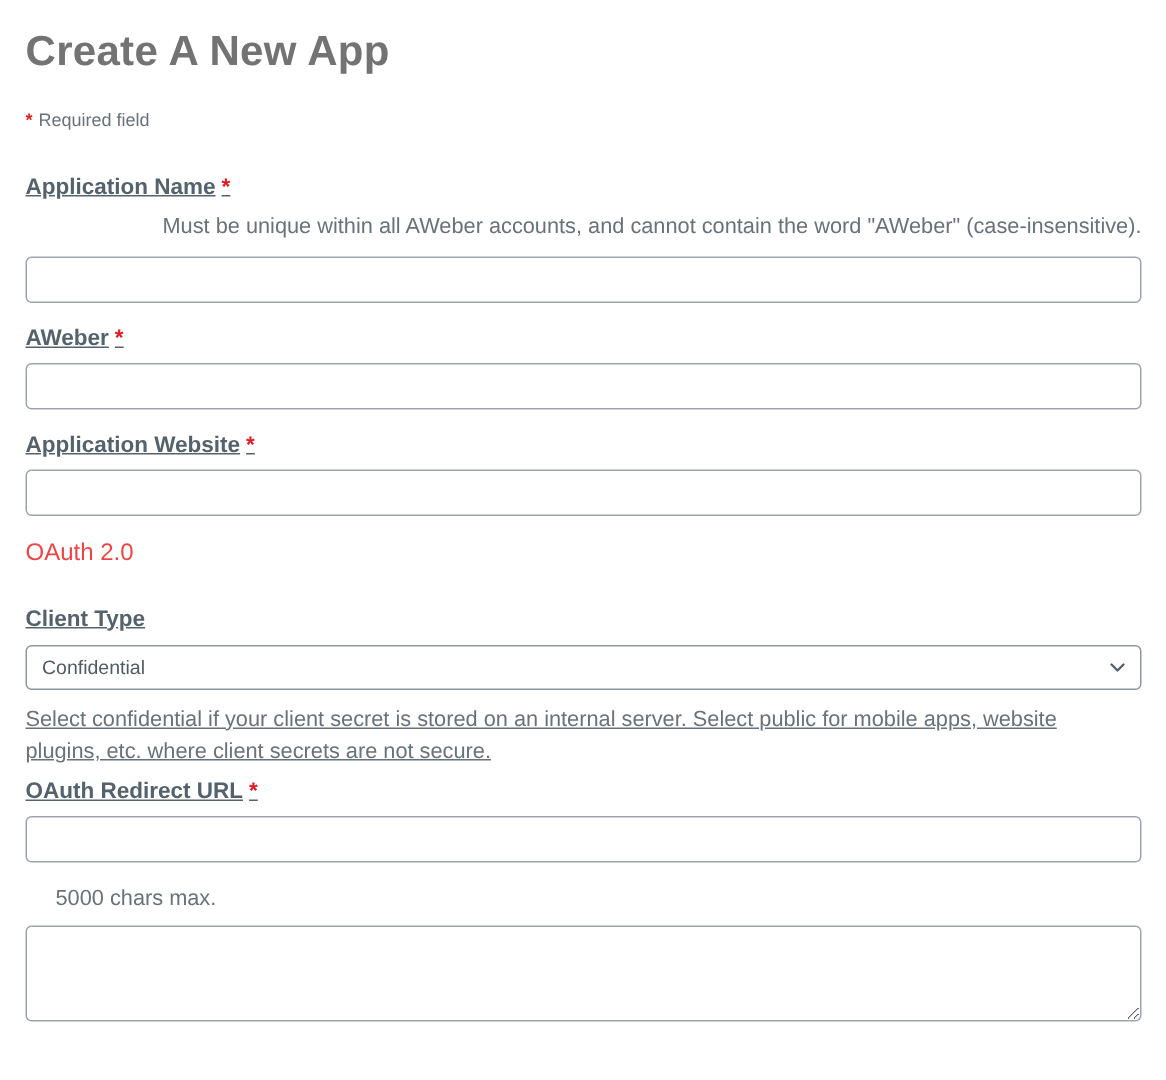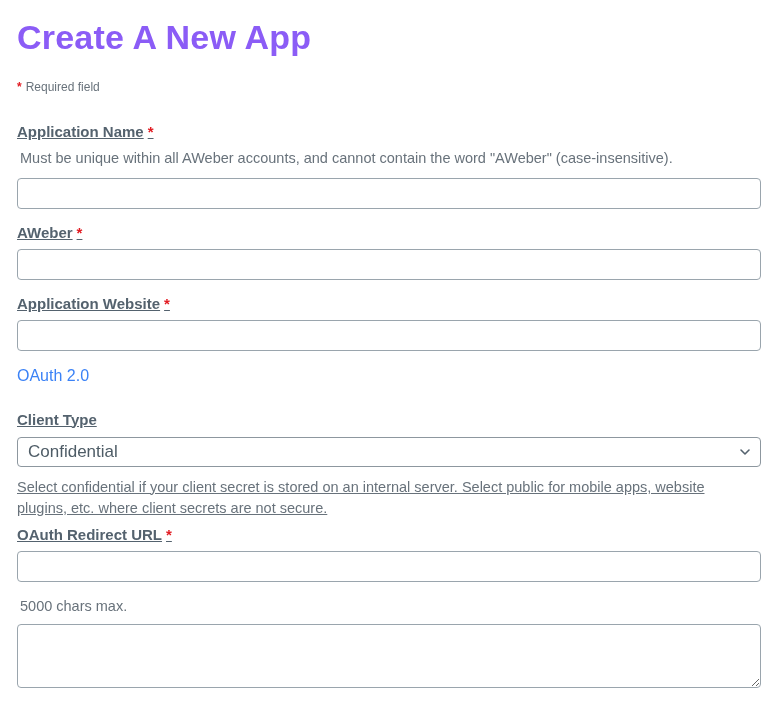--- a/index.html
+++ b/index.html
@@ -8,23 +8,23 @@
     background: #ffffff;
     font-family: "Liberation Sans", "DejaVu Sans", sans-serif;
   }
   .page {
     width: 777px;
     height: 720px;
     padding: 17px 16px 0 17px;
     overflow: hidden;
   }
   .page-title {
-    font-size: 34px;
+    font-size: 28px;
     font-weight: 700;
-    color: #8b5cf6;
+    color: #737373;
     letter-spacing: 0.2px;
     margin-top: 1px;
   }
   .required-note {
     margin-top: 23px;
     font-size: 12px;
     color: #68727b;
   }
   .req {
     color: #e21b22;
@@ -37,75 +37,75 @@
     color: #54626e;
     text-decoration: underline;
   }
   .field-label .req { margin-left: 4px; }
   .help-text {
     font-size: 14.5px;
     color: #68727b;
     line-height: 21.5px;
   }
   .group-appname { margin-top: 29px; }
-  .group-appname .help-text { margin-top: 8px; margin-left: 3px; }
+  .group-appname .help-text { margin-top: 8px; margin-left: 3px; text-align: right; }
   .text-input {
     display: block;
     width: 744px;
     height: 31px;
     margin-top: 8px;
     border: 1px solid #9aa5ad;
     border-radius: 4px;
     background: #ffffff;
     font-size: 15px;
     color: #4e5c66;
     padding: 0 10px;
     outline: none;
   }
   .group-author { margin-top: 15px; }
   .group-website { margin-top: 15px; }
   .group-auth { margin-top: 16px; }
   .auth-value {
     margin-top: 8px;
     font-size: 16px;
-    color: #3b82f6;
+    color: #ef4444;
   }
   .group-clienttype { margin-top: 26px; }
   .select-wrap {
     position: relative;
     width: 744px;
     margin-top: 9px;
   }
   .select-input {
     -webkit-appearance: none;
     appearance: none;
     display: block;
     width: 100%;
     height: 30px;
     border: 1px solid #8d979f;
     border-radius: 4px;
     background: #ffffff;
     font-family: "Liberation Sans", "DejaVu Sans", sans-serif;
-    font-size: 17px;
+    font-size: 13px;
     color: #4e5c66;
     padding: 0 30px 0 10px;
     outline: none;
   }
   .chevron-down {
     position: absolute;
     right: 10px;
     top: 9px;
     width: 12px;
     height: 12px;
     pointer-events: none;
   }
   .group-clienttype .help-text { margin-top: 10px; width: 720px; text-decoration: underline; }
   .group-redirect { margin-top: 6px; }
   .group-description { margin-top: 14px; }
-  .group-description .help-text { margin-top: 8px; margin-left: 3px; }
+  .group-description .help-text { margin-top: 8px; margin-left: 20px; }
   .textarea-input {
     display: block;
     width: 744px;
     height: 64px;
     margin-top: 7px;
     border: 1px solid #9aa5ad;
     border-radius: 4px;
     background: #ffffff;
     font-family: "Liberation Sans", "DejaVu Sans", sans-serif;
     font-size: 15px;

